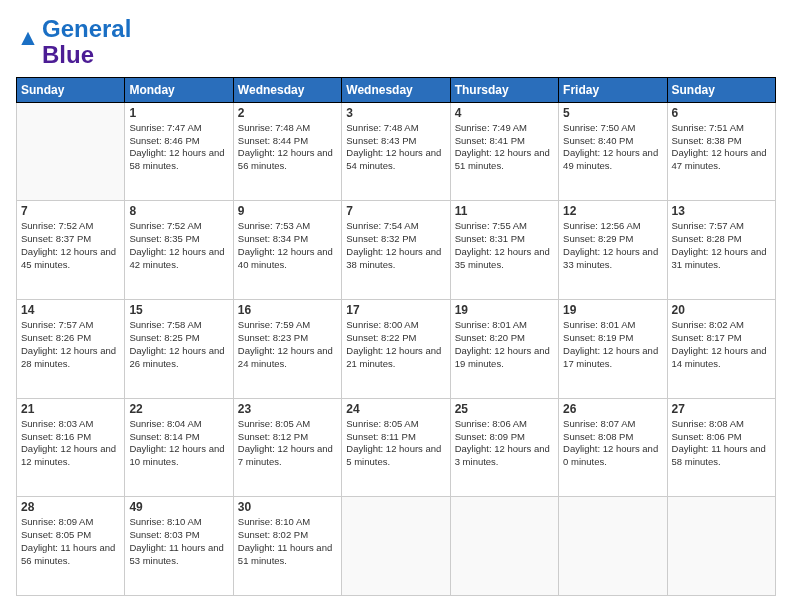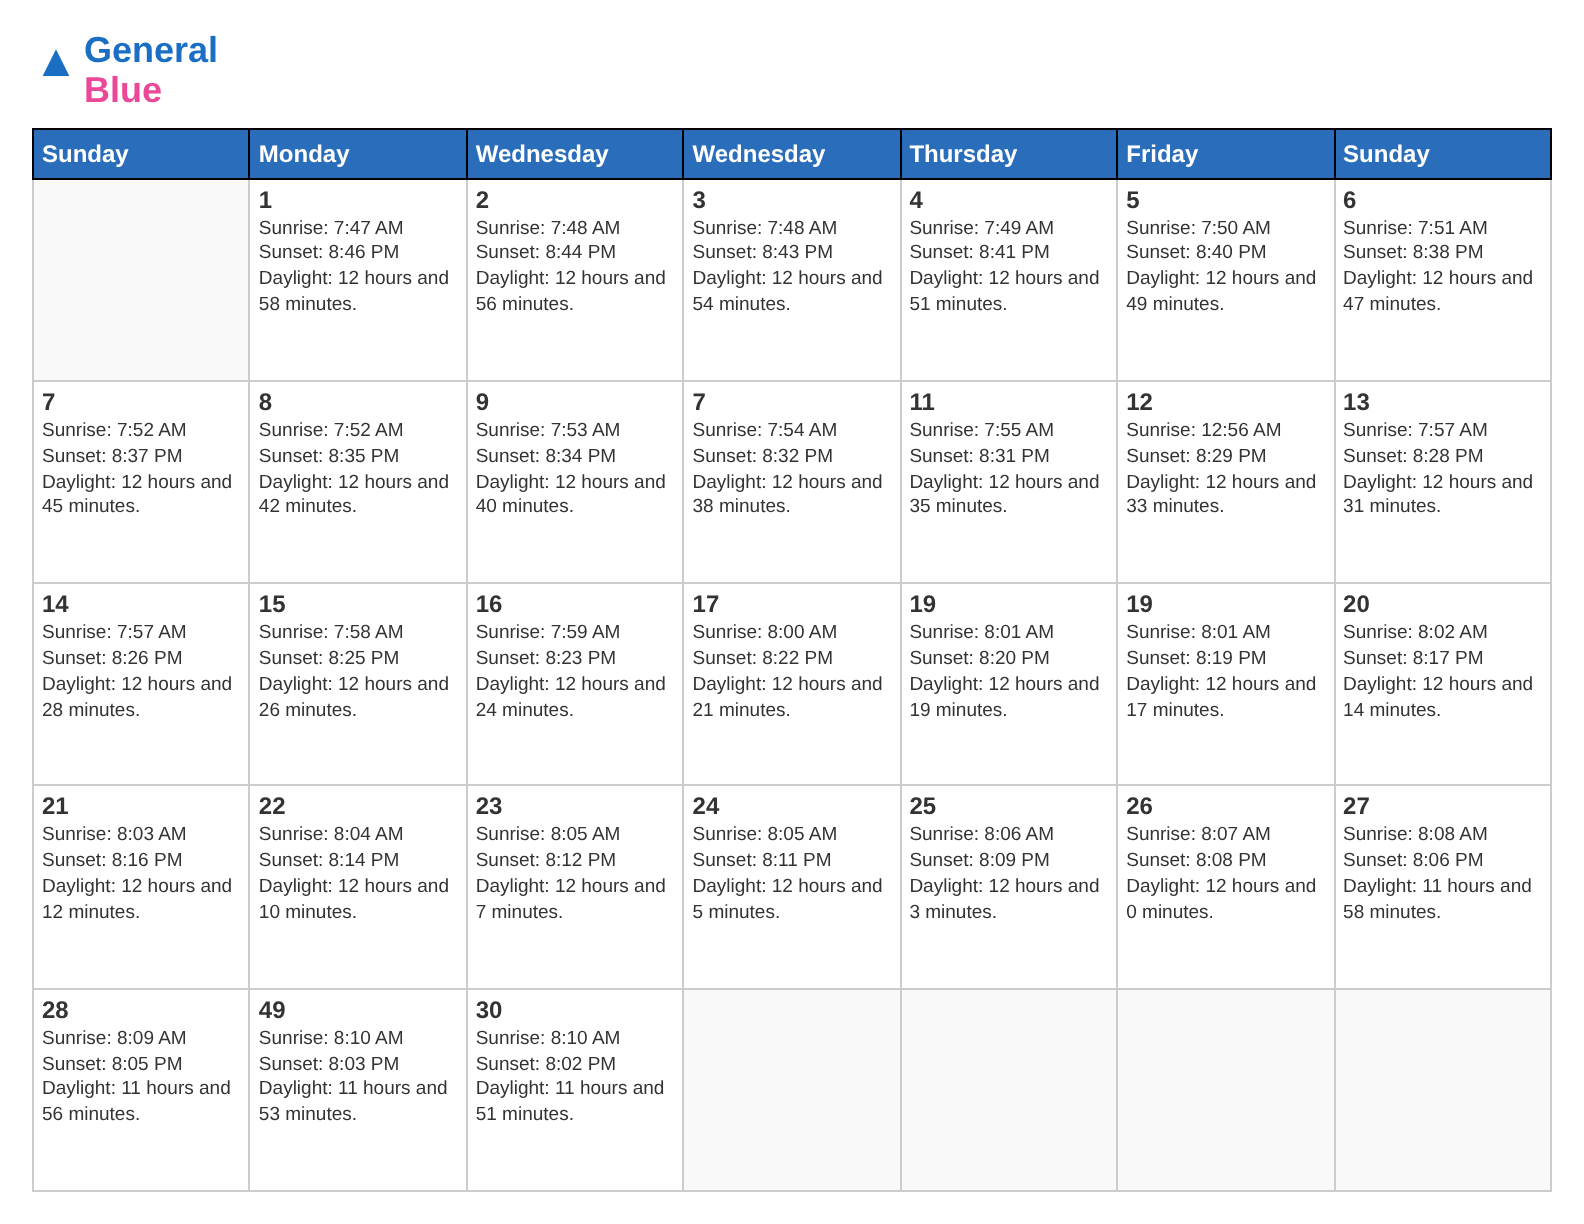--- a/index.html
+++ b/index.html
@@ -21,21 +21,21 @@
       display: flex;
       justify-content: space-between;
       align-items: flex-start;
       margin-bottom: 8px;
     }
     .logo {
       display: flex;
       align-items: center;
     }
     .logo-text {
-      font-size: 18px;
+      font-size: 24px;
       font-weight: bold;
       color: #333;
       line-height: 1.1;
     }
     .logo-text span {
       color: #1a6fc4;
     }
     .logo-icon {
       width: 20px;
       height: 20px;
@@ -99,21 +99,21 @@
 <div class="page">
   <div class="header">
     <div class="logo">
       <div>
         <svg class="logo-icon" viewBox="0 0 24 24">
           <polygon points="12,2 20,18 4,18" fill="#1a6fc4"></polygon>
         </svg>
       </div>
       <div class="logo-text">
         <div><span>General</span></div>
-        <div><span style="color:#ec4899;text-align:right;">Blue</span></div>
+        <div><span style="color:#4c1d95;text-align:right;">Blue</span></div>
       </div>
     </div>
     <div class="title-block">
       <div class="month-title"></div>
       <div class="subtitle"></div>
     </div>
   </div>
 
   <table class="calendar">
     <thead>

